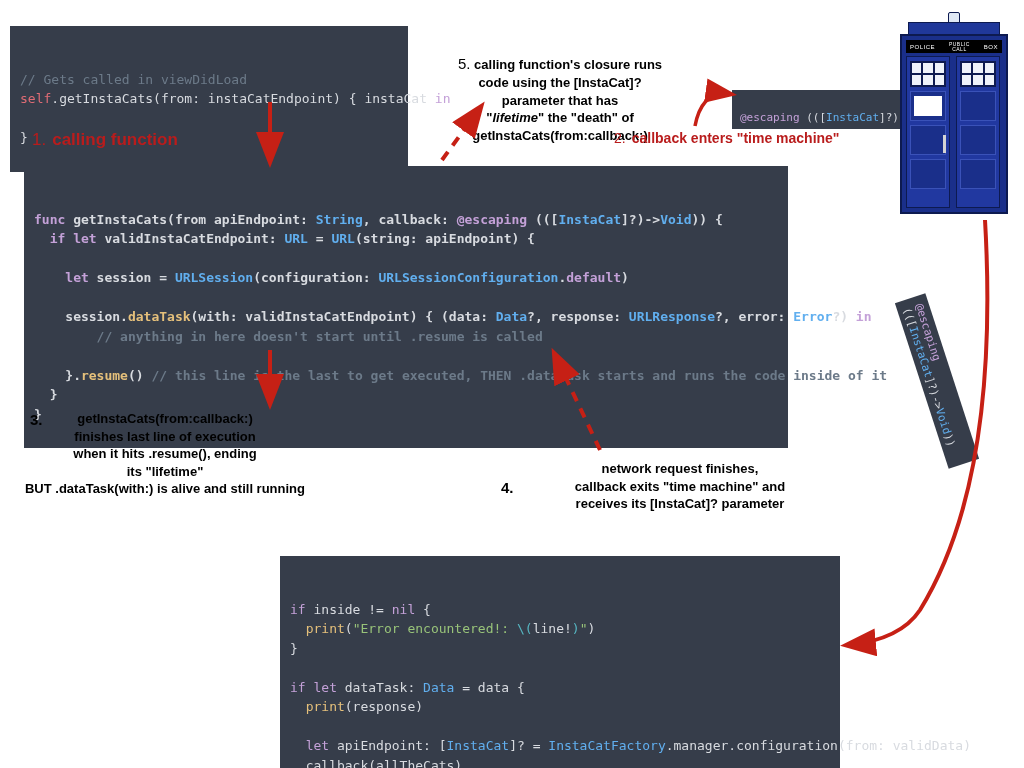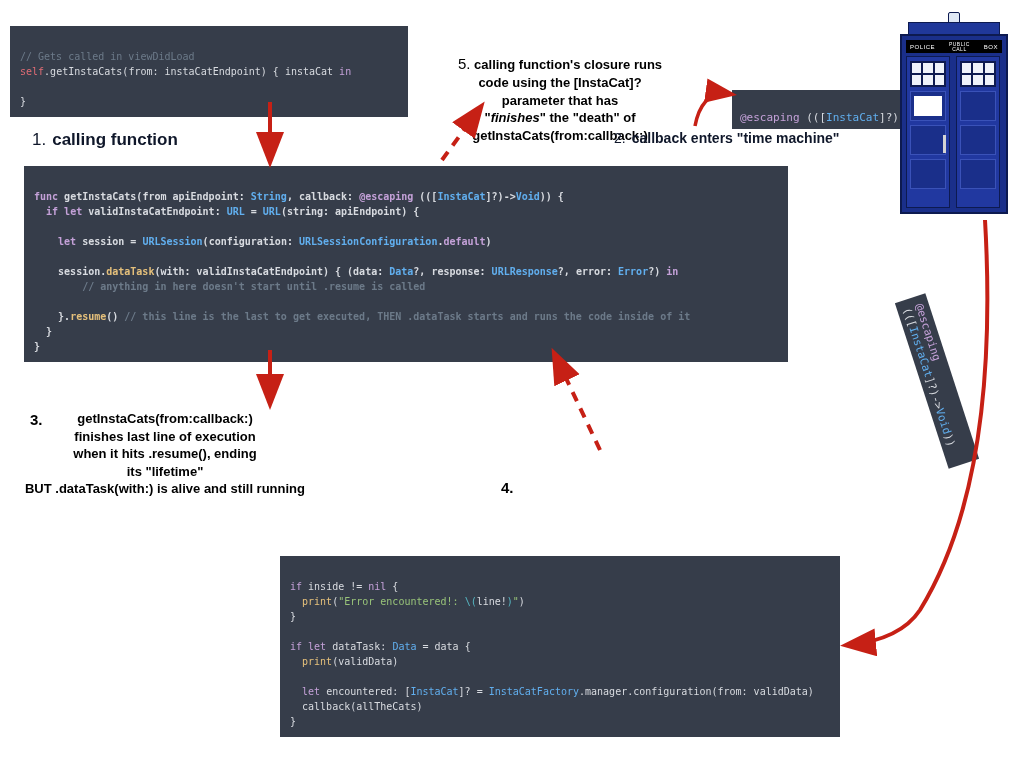--- a/index.html
+++ b/index.html
@@ -8,27 +8,27 @@
     height: 768px;
     background: #ffffff;
     font-family: Helvetica, Arial, sans-serif;
     position: relative;
     overflow: hidden;
   }
   .code-block {
     background: #363d4a;
     color: #d8dbe0;
     font-family: Menlo, Consolas, monospace;
-    font-size: 10px;
+    font-size: 13px;
     line-height: 1.5;
-    padding: 8px 10px;
+    padding: 24px 10px;
     white-space: pre;
     position: absolute;
   }
-  .label { position: absolute; font-size: 14px; font-weight: 700; color: #0f172a; }
+  .label { position: absolute; font-size: 14px; font-weight: 700; color: #b91c1c; }
   .label .num { font-weight: 400; margin-right: 6px; }
   .desc { position: absolute; font-size: 13px; font-weight: 700; color: #000; text-align: center; line-height: 1.35; }
   .arrow { position: absolute; }
   .c-comment { color: #6c7a89; }
   .c-kw { color: #c4a1d8; }
   .c-self { color: #e06c75; }
   .c-str { color: #98c379; }
   .c-type { color: #61afef; }
   .c-func { color: #e5c07b; }
   .c-esc { color: #56b6c2; }
@@ -65,21 +65,21 @@
 
 <div class="code-block" style="left:10px; top:26px; width:398px;">
 <span class="c-comment">// Gets called in viewDidLoad</span>
 <span class="c-self">self</span><span>.getInstaCats(from: instaCatEndpoint) { instaCat </span><span class="c-kw">in</span>
 <span></span>
 <span>}</span>
 </div>
 
 <div class="desc" style="left:430px; top:6px; width:260px;margin-top:48px;">
   <span class="num" style="font-weight:400; font-size:15px;">5.</span>
-  <span>calling function's closure runs<br>code using the [InstaCat]?<br>parameter that has<br>"<i>finishes</i>" the "death" of<br>getInstaCats(from:callback:)</span>
+  <span>calling function's closure runs<br>code using the [InstaCat]?<br>parameter that has<br>"<i>lifetime</i>" the "death" of<br>getInstaCats(from:callback:)</span>
 </div>
 
 <div class="code-block" style="left:732px; top:90px; padding:3px 8px; font-size:11px;">
 <span class="c-kw">@escaping</span><span> (([</span><span class="c-type">InstaCat</span><span>]?)-&gt;</span><span class="c-type">Void</span><span>))</span>
 </div>
 
 <div class="label" style="left:32px; top:130px; font-size:17px;">
   <span class="num">1.</span><span>calling function</span>
 </div>
 
@@ -105,31 +105,34 @@
   <span class="num" style="position:absolute; left:20px; top:0; font-size:15px;">3.</span>
   <span style="white-space:pre-line;">getInstaCats(from:callback:)
 finishes last line of execution
 when it hits .resume(), ending
 its "lifetime"
 BUT .dataTask(with:) is alive and still running</span>
 </div>
 
 <div class="desc" style="left:525px; top:460px; width:310px;">
   <span class="num" style="position:absolute; left:-24px; top:18px; font-size:15px;">4.</span>
+  <span style="white-space:pre-line;">network request finishes,
+callback exits "time machine" and
+receives its [InstaCat]? parameter</span>
 </div>
 
 <div class="code-block" style="left:280px; top:556px; width:560px;">
 <span class="c-kw">if</span><span> inside != </span><span class="c-kw">nil</span><span> {</span>
 <span class="c-func">  print</span><span>(</span><span class="c-str">"Error encountered!: </span><span class="c-esc">\(</span><span>line!</span><span class="c-esc">)</span><span class="c-str">"</span><span>)</span>
 <span>}</span>
 <span></span>
 <span class="c-kw">if</span><span class="c-kw"> let</span><span> dataTask: </span><span class="c-type">Data</span><span> = data {</span>
-<span class="c-func">  print</span><span>(validData)</span>
+<span class="c-func">  print</span><span>(response)</span>
 <span></span>
-<span class="c-kw">  let</span><span> encountered: [</span><span class="c-type">InstaCat</span><span>]? = </span><span class="c-type">InstaCatFactory</span><span>.manager.configuration(from: validData)</span>
+<span class="c-kw">  let</span><span> apiEndpoint: [</span><span class="c-type">InstaCat</span><span>]? = </span><span class="c-type">InstaCatFactory</span><span>.manager.configuration(from: validData)</span>
 <span>  callback(allTheCats)</span>
 <span>}</span>
 </div>
 
 <div class="tardis" style="left:894px; top:12px;">
   <div class="lamp"></div>
   <div class="cap"></div>
   <div class="box"></div>
   <div class="sign">
     <span>POLICE</span>

